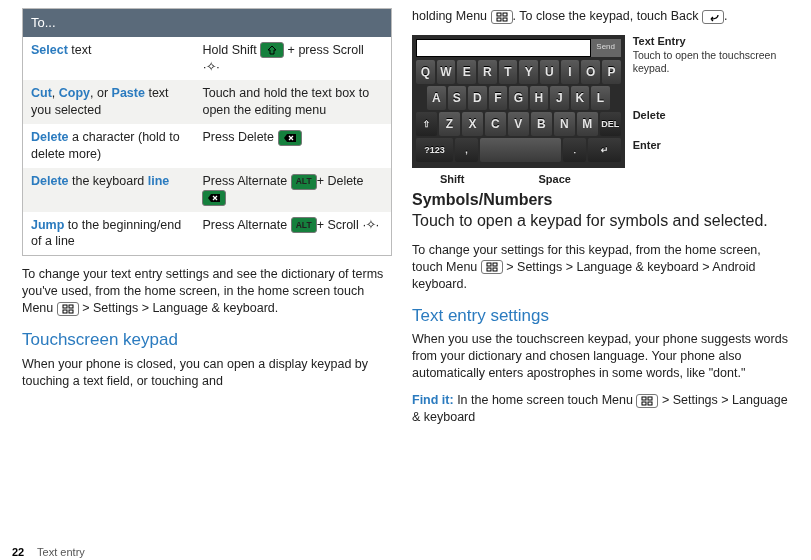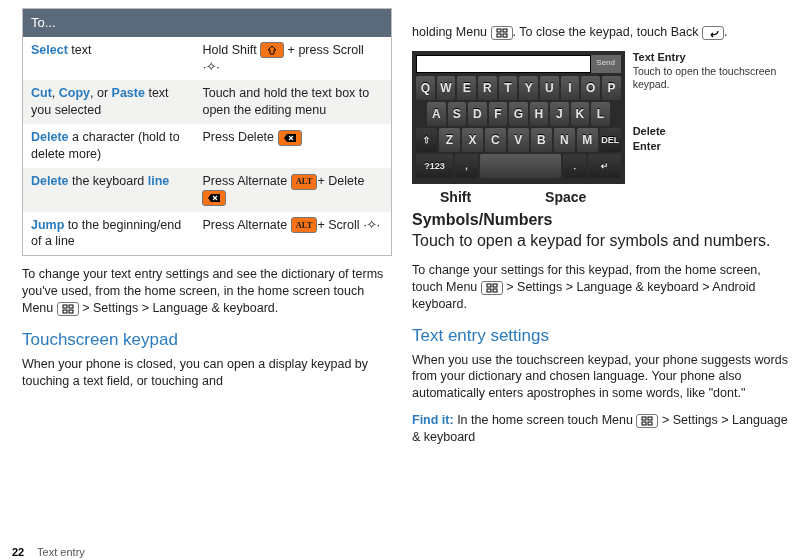--- a/index.html
+++ b/index.html
@@ -55,23 +55,22 @@
     align-items: center;
     justify-content: center;
     min-width: 24px;
     height: 16px;
     padding: 0 4px;
     border: 1px solid #777;
     border-radius: 3px;
     font-size: 8.5px;
     font-weight: bold;
     vertical-align: middle;
-    background: #f97316;
+    background: #15803d;
     line-height: 1;
-    font-family: Liberation Serif, serif;
   }
   .key svg, .key span.svgwrap { display:inline-block; }
   .icon-inline {
     display: inline-flex;
     align-items: center;
     justify-content: center;
     width: 22px;
     height: 14px;
     border: 1px solid #777;
     border-radius: 3px;
@@ -158,21 +157,21 @@
   .annot {
     font-size: 11px;
     line-height: 1.25;
   }
   .annot .lbl { font-weight: bold; font-size: 11px; }
   .annot .sub { color: #333; font-size: 10.5px; }
 
   .calloutrow {
     display: flex;
     gap: 28px;
-    font-size: 14px;
+    font-size: 11px;
     font-weight: bold;
     margin: 2px 0 0 28px;
   }
   .symnote {
     font-size: 16px;
     margin: 2px 0 8px 0;
   }
   .symnote .lbl { font-weight: bold; }
 </style>
 </head>
@@ -256,21 +255,21 @@
             <rect x="7" y="6" width="4" height="3" fill="none" stroke="#000"></rect>
           </svg>
         </span><span> &gt; </span><b class="inline">Settings</b><span> &gt; </span><b class="inline">Language &amp; keyboard</b><span>.</span>
     </p>
 
     <h2 class="sub">Touchscreen keypad</h2>
     <p class="body" style="margin-top:2px;">When your phone is closed, you can open a display keypad by touching a text field, or touching and</p>
   </div>
 
   <div class="col col-right">
-    <p class="body" style="margin-top:16px;">
+    <p class="body" style="margin-top:0;">
       <span>holding Menu </span><span class="icon-inline">
           <svg width="12" height="10" viewBox="0 0 12 10">
             <rect x="1" y="1" width="4" height="3" fill="none" stroke="#000"></rect>
             <rect x="7" y="1" width="4" height="3" fill="none" stroke="#000"></rect>
             <rect x="1" y="6" width="4" height="3" fill="none" stroke="#000"></rect>
             <rect x="7" y="6" width="4" height="3" fill="none" stroke="#000"></rect>
           </svg>
         </span><span>. To close the keypad, touch Back </span><span class="icon-inline">
           <svg width="14" height="10" viewBox="0 0 14 10">
             <path d="M12 3 Q12 7 5 7 M5 7 L7 5 M5 7 L7 9" fill="none" stroke="#000" stroke-width="1.3"></path>
@@ -325,31 +324,31 @@
             <div class="kkey dark">․</div>
             <div class="kkey dark" style="flex: 1.4 1 0%;">↵</div>
           </div>
       </div>
       <div class="annot">
         <div style="margin-top:0;">
           <div class="lbl">Text Entry</div>
           <div class="sub">Touch to open the touchscreen keypad.</div>
         </div>
         <div style="margin-top:34px;" class="lbl">Delete</div>
-        <div style="margin-top:1px;" class="lbl">Enter</div>
+        <div style="margin-top:16px;" class="lbl">Enter</div>
       </div>
     </div>
 
     <div class="calloutrow">
       <span>Shift</span>
       <span style="margin-left:46px;">Space</span>
     </div>
     <div class="symnote">
       <span class="lbl">Symbols/Numbers</span><br>
-      <span>Touch to open a keypad for symbols and numbers.</span>
+      <span>Touch to open a keypad for symbols and selected.</span>
     </div>
 
     <p class="body">
       <span>To change your settings for this keypad, from the home screen, touch Menu </span><span class="icon-inline">
           <svg width="12" height="10" viewBox="0 0 12 10">
             <rect x="1" y="1" width="4" height="3" fill="none" stroke="#000"></rect>
             <rect x="7" y="1" width="4" height="3" fill="none" stroke="#000"></rect>
             <rect x="1" y="6" width="4" height="3" fill="none" stroke="#000"></rect>
             <rect x="7" y="6" width="4" height="3" fill="none" stroke="#000"></rect>
           </svg>

